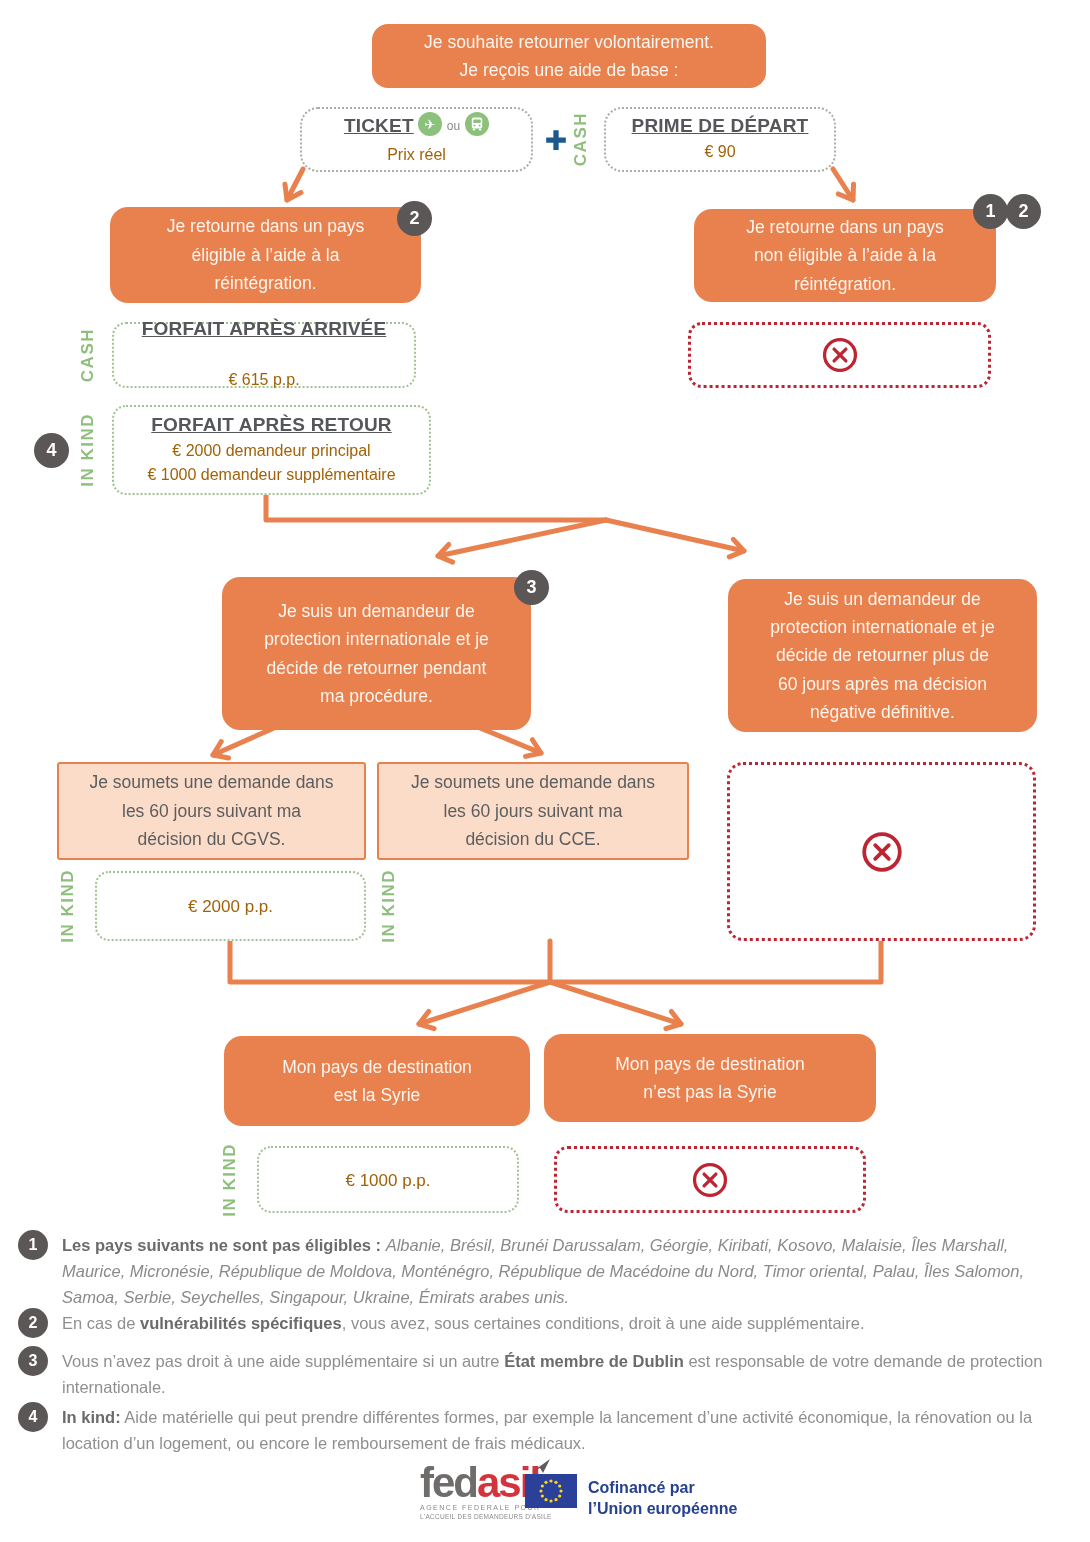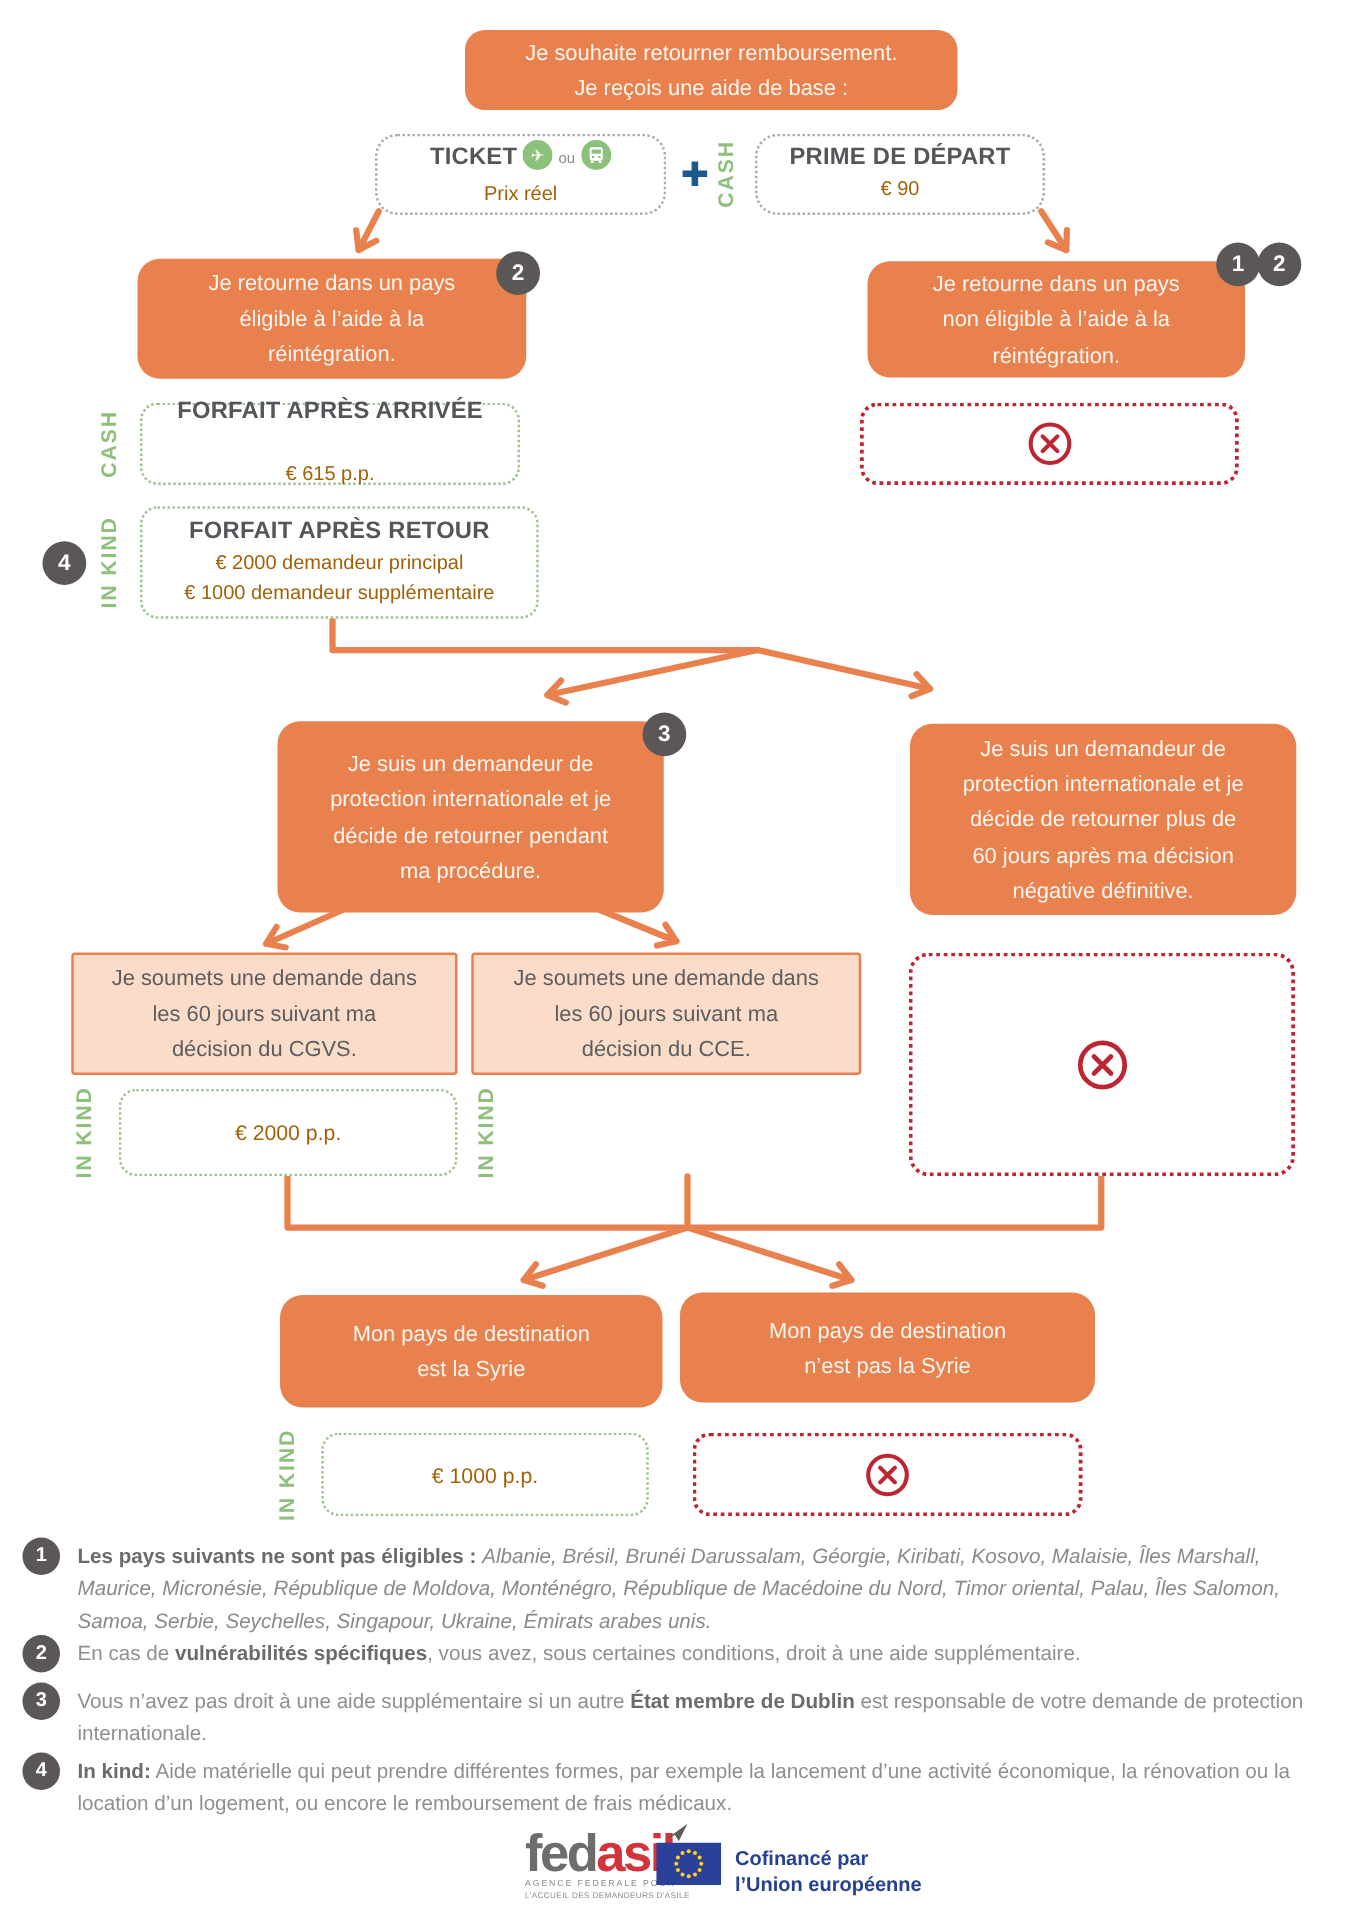--- a/index.html
+++ b/index.html
@@ -18,21 +18,21 @@
   .obox{position:absolute;z-index:2;background:var(--orange);border-radius:18px;
         color:var(--white-warm);display:flex;align-items:center;justify-content:center;
         text-align:center;font-size:17.5px;line-height:1.62;white-space:pre-line;}
   .peach{position:absolute;z-index:2;background:var(--peach);border:2.5px solid var(--orange);
         border-radius:3px;color:#5C5D5F;display:flex;align-items:center;justify-content:center;
         text-align:center;font-size:17.5px;line-height:1.64;white-space:pre-line;box-sizing:border-box;}
   .dbox{position:absolute;z-index:2;background:#fff;border:2.5px dotted var(--green-dot);
         border-radius:14px;display:flex;flex-direction:column;align-items:center;justify-content:center;
         text-align:center;box-sizing:border-box;}
   .dbox.gray{border-color:var(--gray-dot);border-width:2px;border-radius:18px;}
-  .dbox .t{font-weight:bold;font-size:19px;color:#55565A;letter-spacing:.2px;}
+  .dbox .t{font-weight:bold;font-size:19px;color:#55565A;letter-spacing:.2px;text-decoration:underline;}
   .dbox .a{font-size:16px;color:#a16207;margin-top:3px;line-height:1.45;white-space:pre-line;}
   .rbox{position:absolute;z-index:2;background:#fff;border:3px dotted var(--red);
         display:flex;align-items:center;justify-content:center;box-sizing:border-box;}
   .badge{position:absolute;z-index:5;background:var(--badge);color:#fff;border-radius:50%;
         width:35px;height:35px;display:flex;align-items:center;justify-content:center;
         font-size:18px;font-weight:bold;}
   .vlabel{position:absolute;z-index:2;display:flex;align-items:center;justify-content:center;overflow:visible;}
   .vlabel span{writing-mode:vertical-rl;transform:rotate(180deg);font-weight:bold;color:var(--green);
         font-size:17px;letter-spacing:1.5px;white-space:nowrap;}
   .icirc{display:inline-block;vertical-align:middle;}
@@ -74,21 +74,21 @@
     <path class="conn" d="M266,492 L266,520 L606,520"></path>
     <path class="conn" d="M606,520 L438,556" marker-end="url(#ahm)"></path>
     <path class="conn" d="M606,520 L744,551" marker-end="url(#ahm)"></path>
     <path class="conn" d="M274,728 L213,755" marker-end="url(#ahm)"></path>
     <path class="conn" d="M480,728 L541,753" marker-end="url(#ahm)"></path>
     <path class="conn" d="M230,941 L230,982 M550,941 L550,982 M881,941 L881,982 M230,982 L881,982"></path>
     <path class="conn" d="M550,982 L419,1024" marker-end="url(#ahm)"></path>
     <path class="conn" d="M550,982 L681,1024" marker-end="url(#ahm)"></path>
   </svg>
 
-  <div class="obox" style="left:372px;top:24px;width:394px;height:64px;border-radius:16px;">Je souhaite retourner remboursement.
+  <div class="obox" style="left:372px;top:24px;width:394px;height:64px;border-radius:16px;">Je souhaite retourner volontairement.
 Je reçois une aide de base :</div>
 
   <div class="dbox gray" style="left:300px;top:107px;width:233px;height:65px;">
     <div class="tprow">
       <span class="t">TICKET</span>
       <span class="icirc">
         <svg width="24" height="24" viewBox="0 0 24 24">
           <circle cx="12" cy="12" r="12" fill="#8BC17A"></circle>
           <text x="12" y="16.5" text-anchor="middle" font-size="13" fill="#ffffff" font-family="DejaVu Sans">✈</text>
         </svg>

